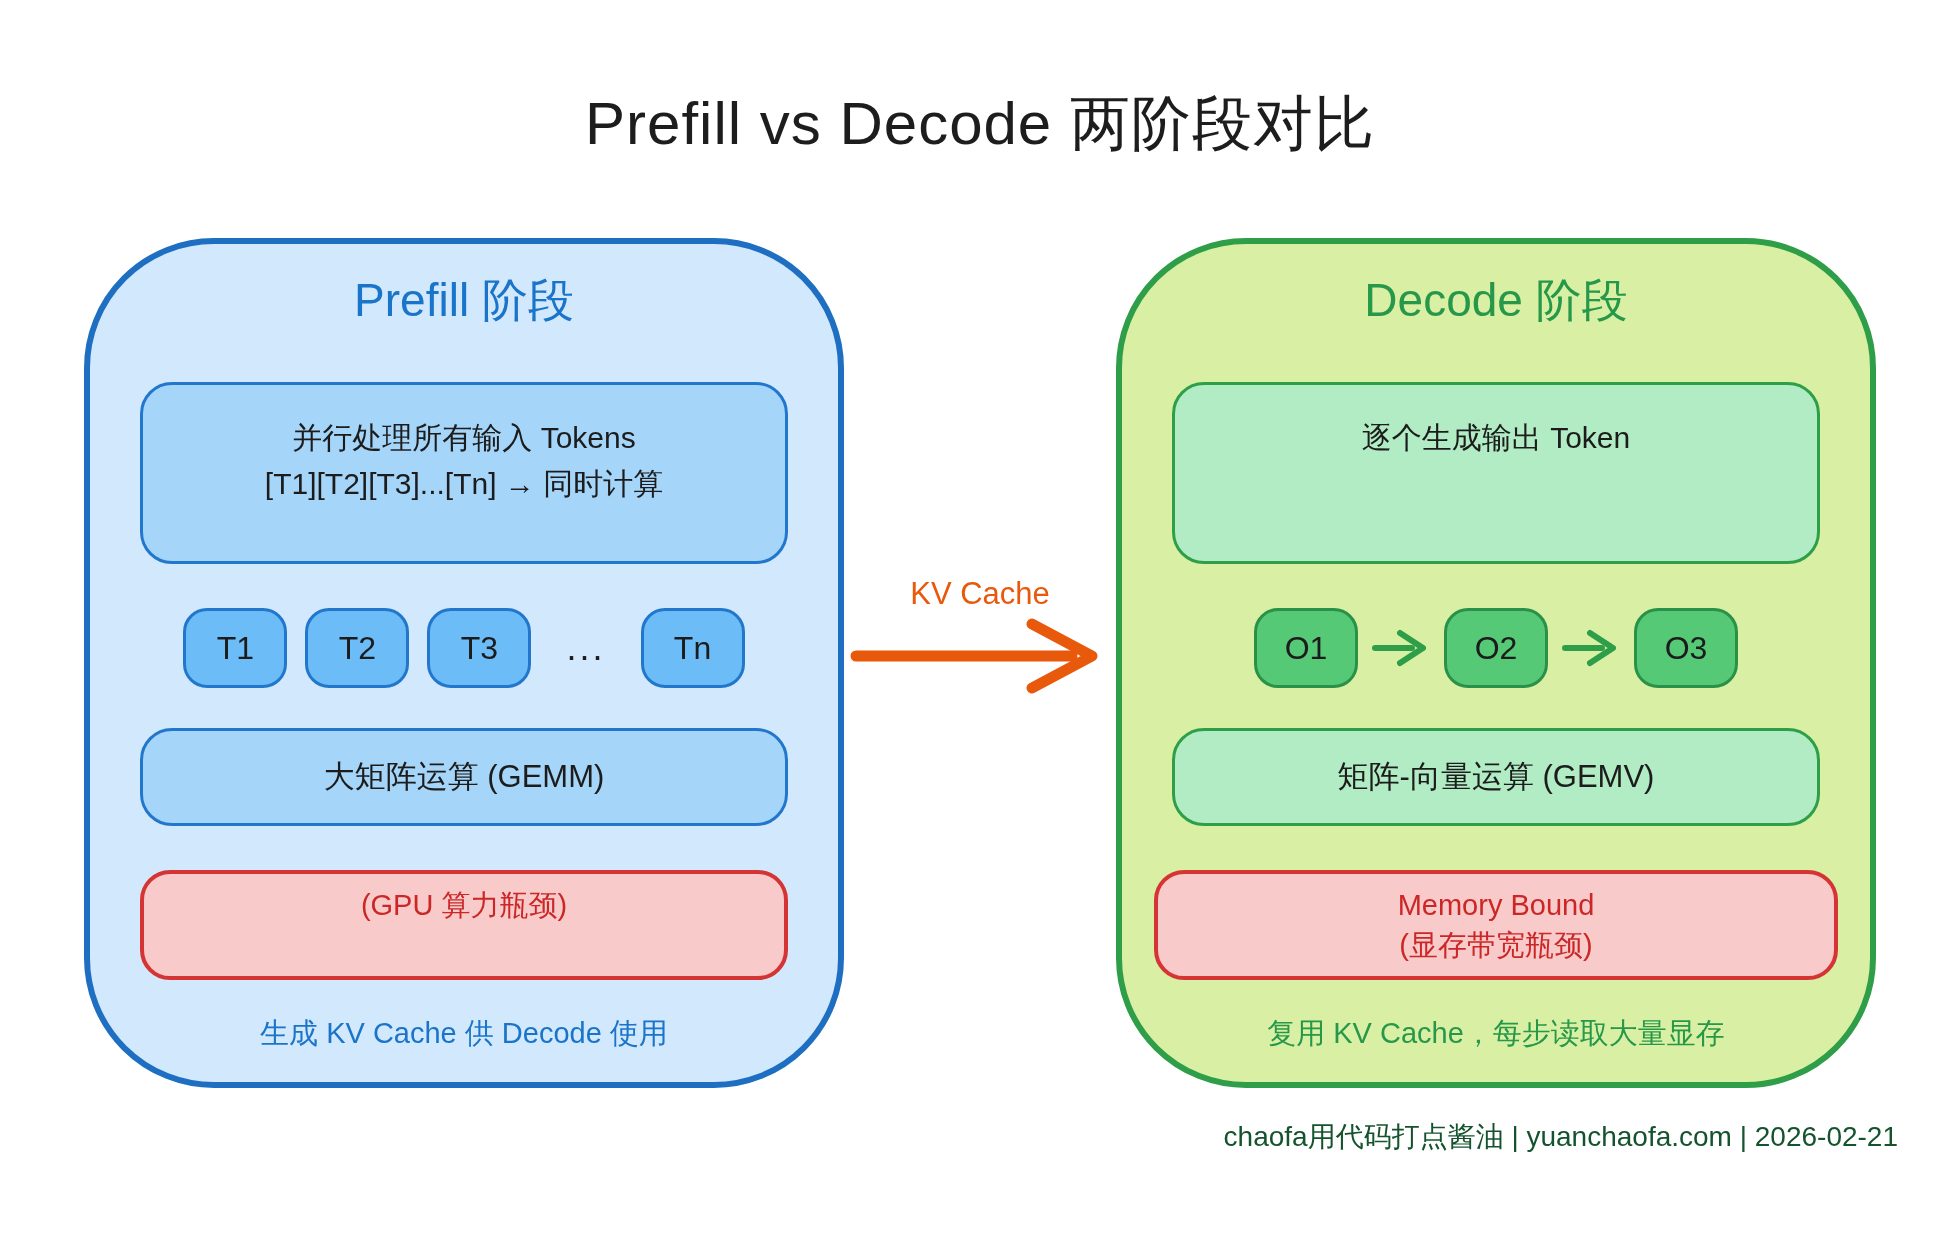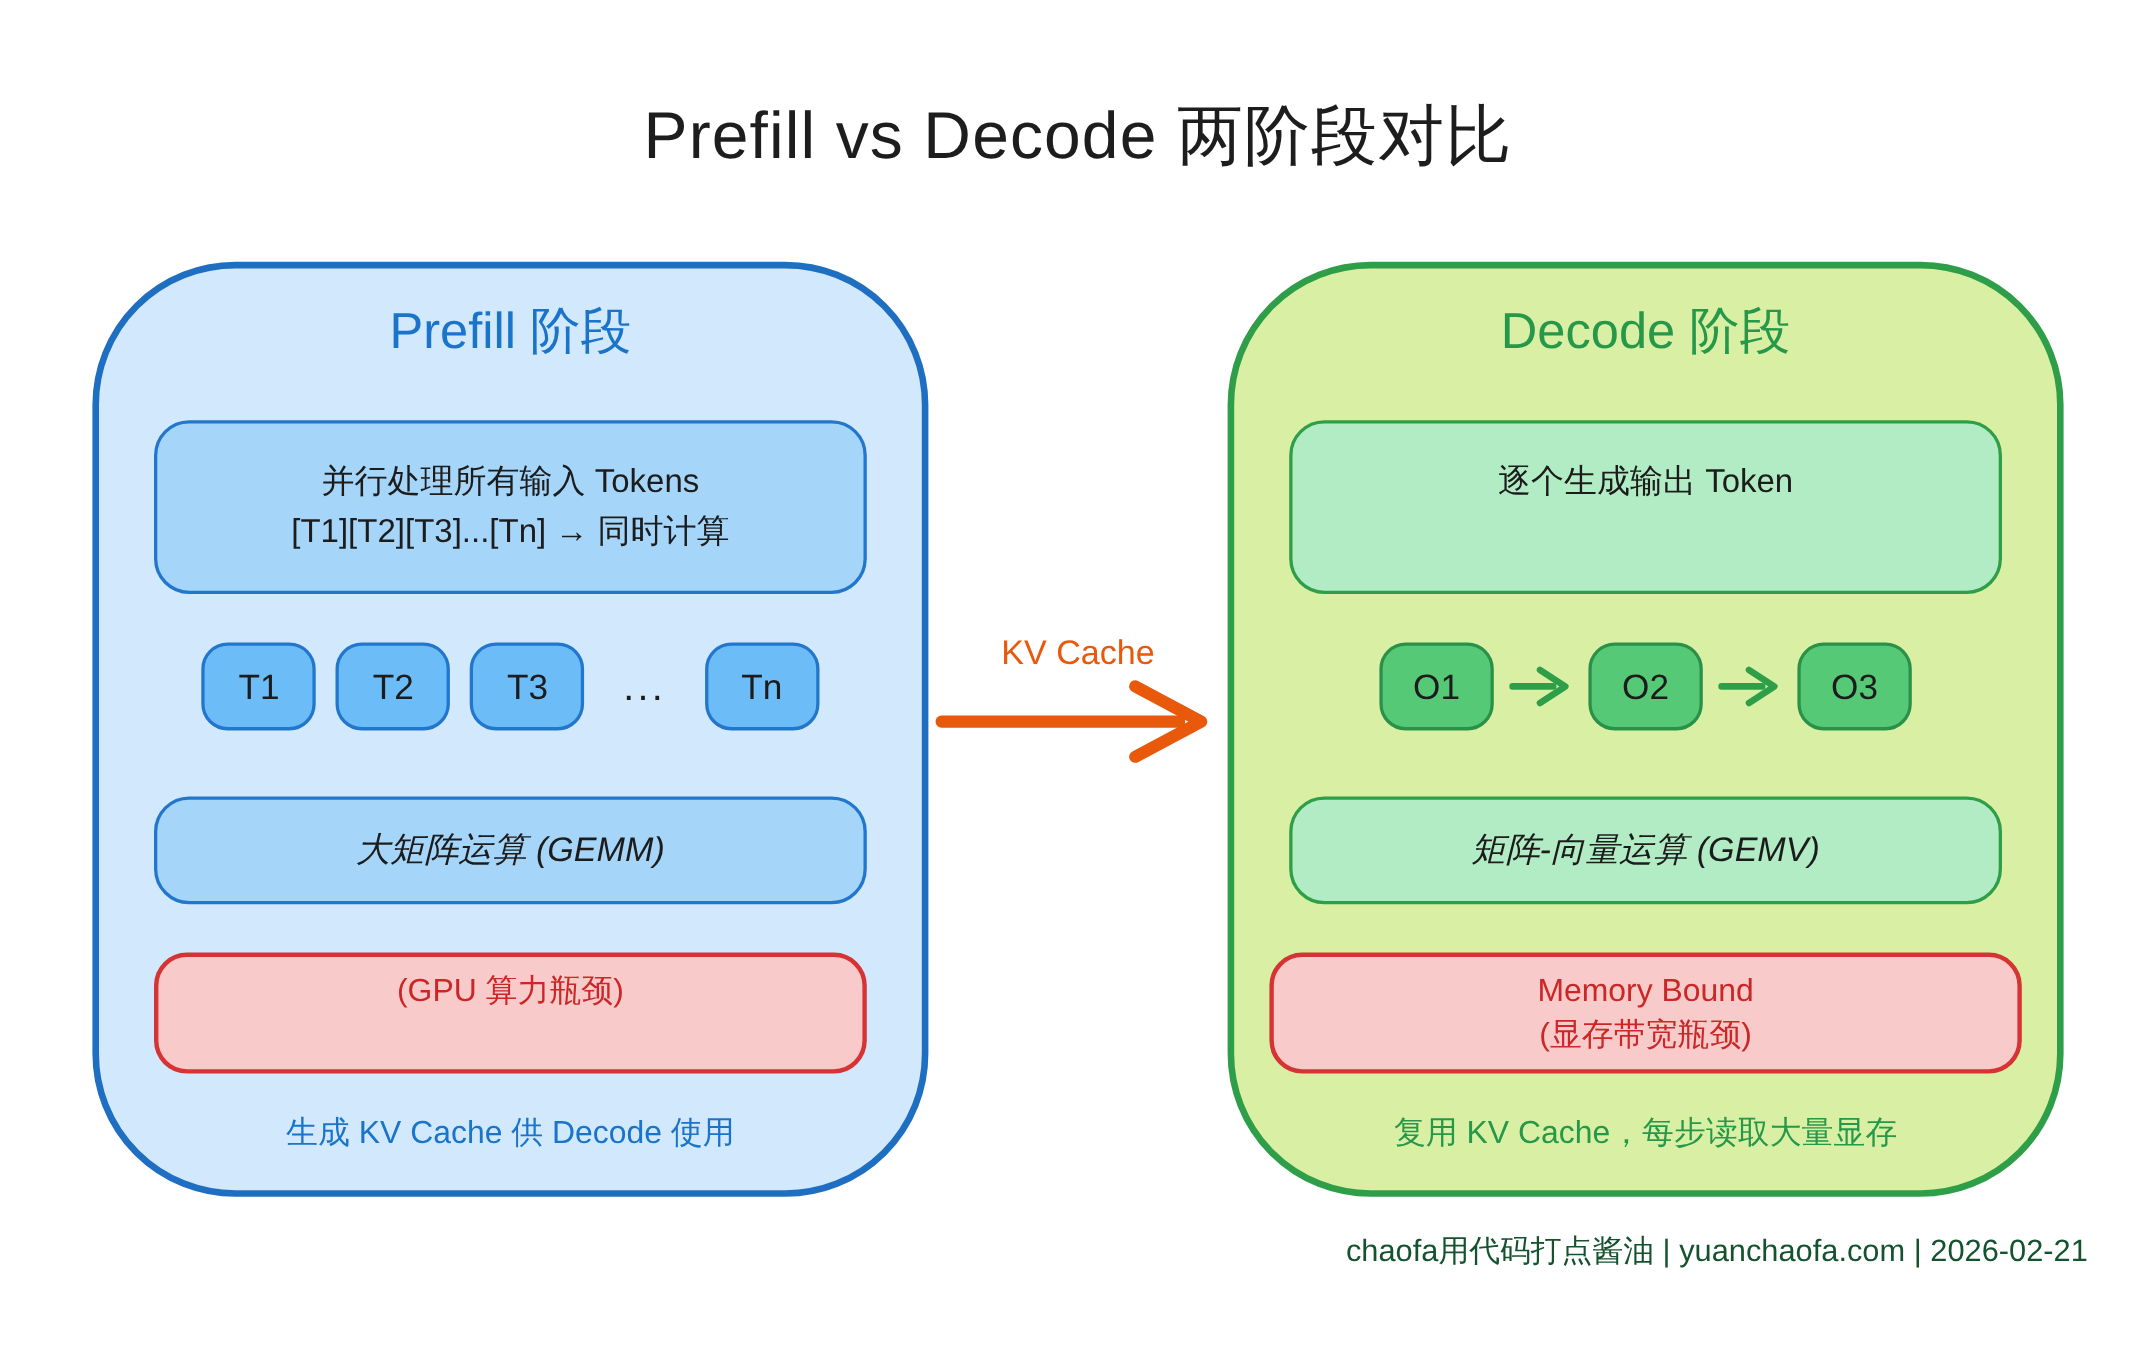--- a/index.html
+++ b/index.html
@@ -48,21 +48,21 @@
 
   .info-box {
     margin: 50px 50px 0;
     box-sizing: border-box;
     border-radius: 32px;
     text-align: center;
     font-size: 30px;
     color: #1c1c1c;
     line-height: 46px;
     padding: 30px 8px;
-    height: 158px;
+    height: 182px;
   }
   .prefill .info-box { background: #a5d5f8; border: 3px solid #2277cc; }
   .decode  .info-box { background: #b1ecc4; border: 3px solid #2f9e48; }
 
   .token-row {
     margin-top: 44px;
     height: 80px;
     display: flex;
     justify-content: center;
     align-items: center;
@@ -82,30 +82,29 @@
   .decode  .token { background: #56c977; border: 3px solid #2b9149; margin: 0; }
   .ellipsis {
     font-size: 36px;
     color: #1c1c1c;
     margin: 0 26px;
     letter-spacing: 3px;
   }
   .token-arrow { margin: 0 14px; display: flex; align-items: center; }
 
   .op-box {
-    margin: 60px 50px 0;
+    margin: 40px 50px 0;
     box-sizing: border-box;
     border-radius: 32px;
     text-align: center;
     font-size: 31px;
     color: #1c1c1c;
     line-height: 40px;
     padding: 26px 0;
     height: 98px;
-    font-style: italic;
   }
   .prefill .op-box { background: #a5d5f8; border: 3px solid #2277cc; }
   .decode  .op-box { background: #b1ecc4; border: 3px solid #2f9e48; }
 
   .bound-box {
     margin: 44px 50px 0;
     box-sizing: border-box;
     background: #f8caca;
     border: 4px solid #d63434;
     border-radius: 30px;

